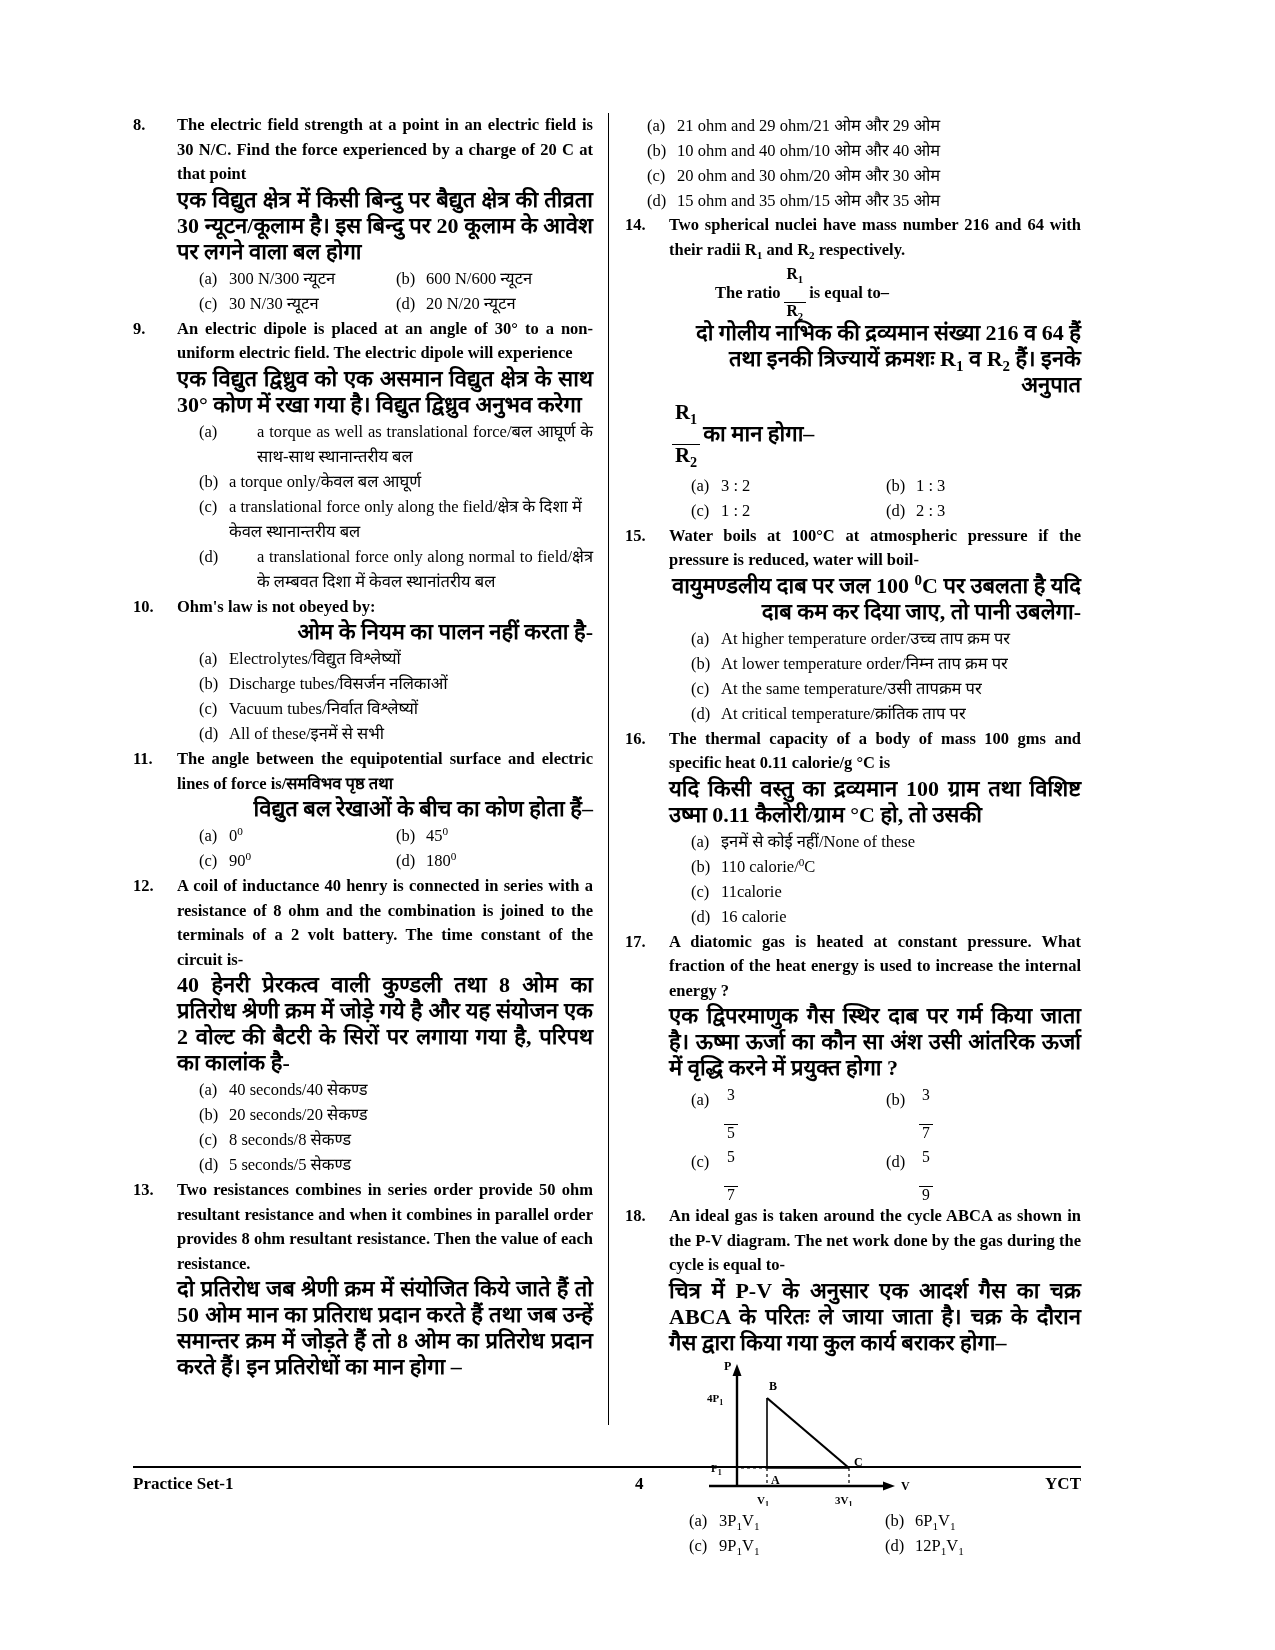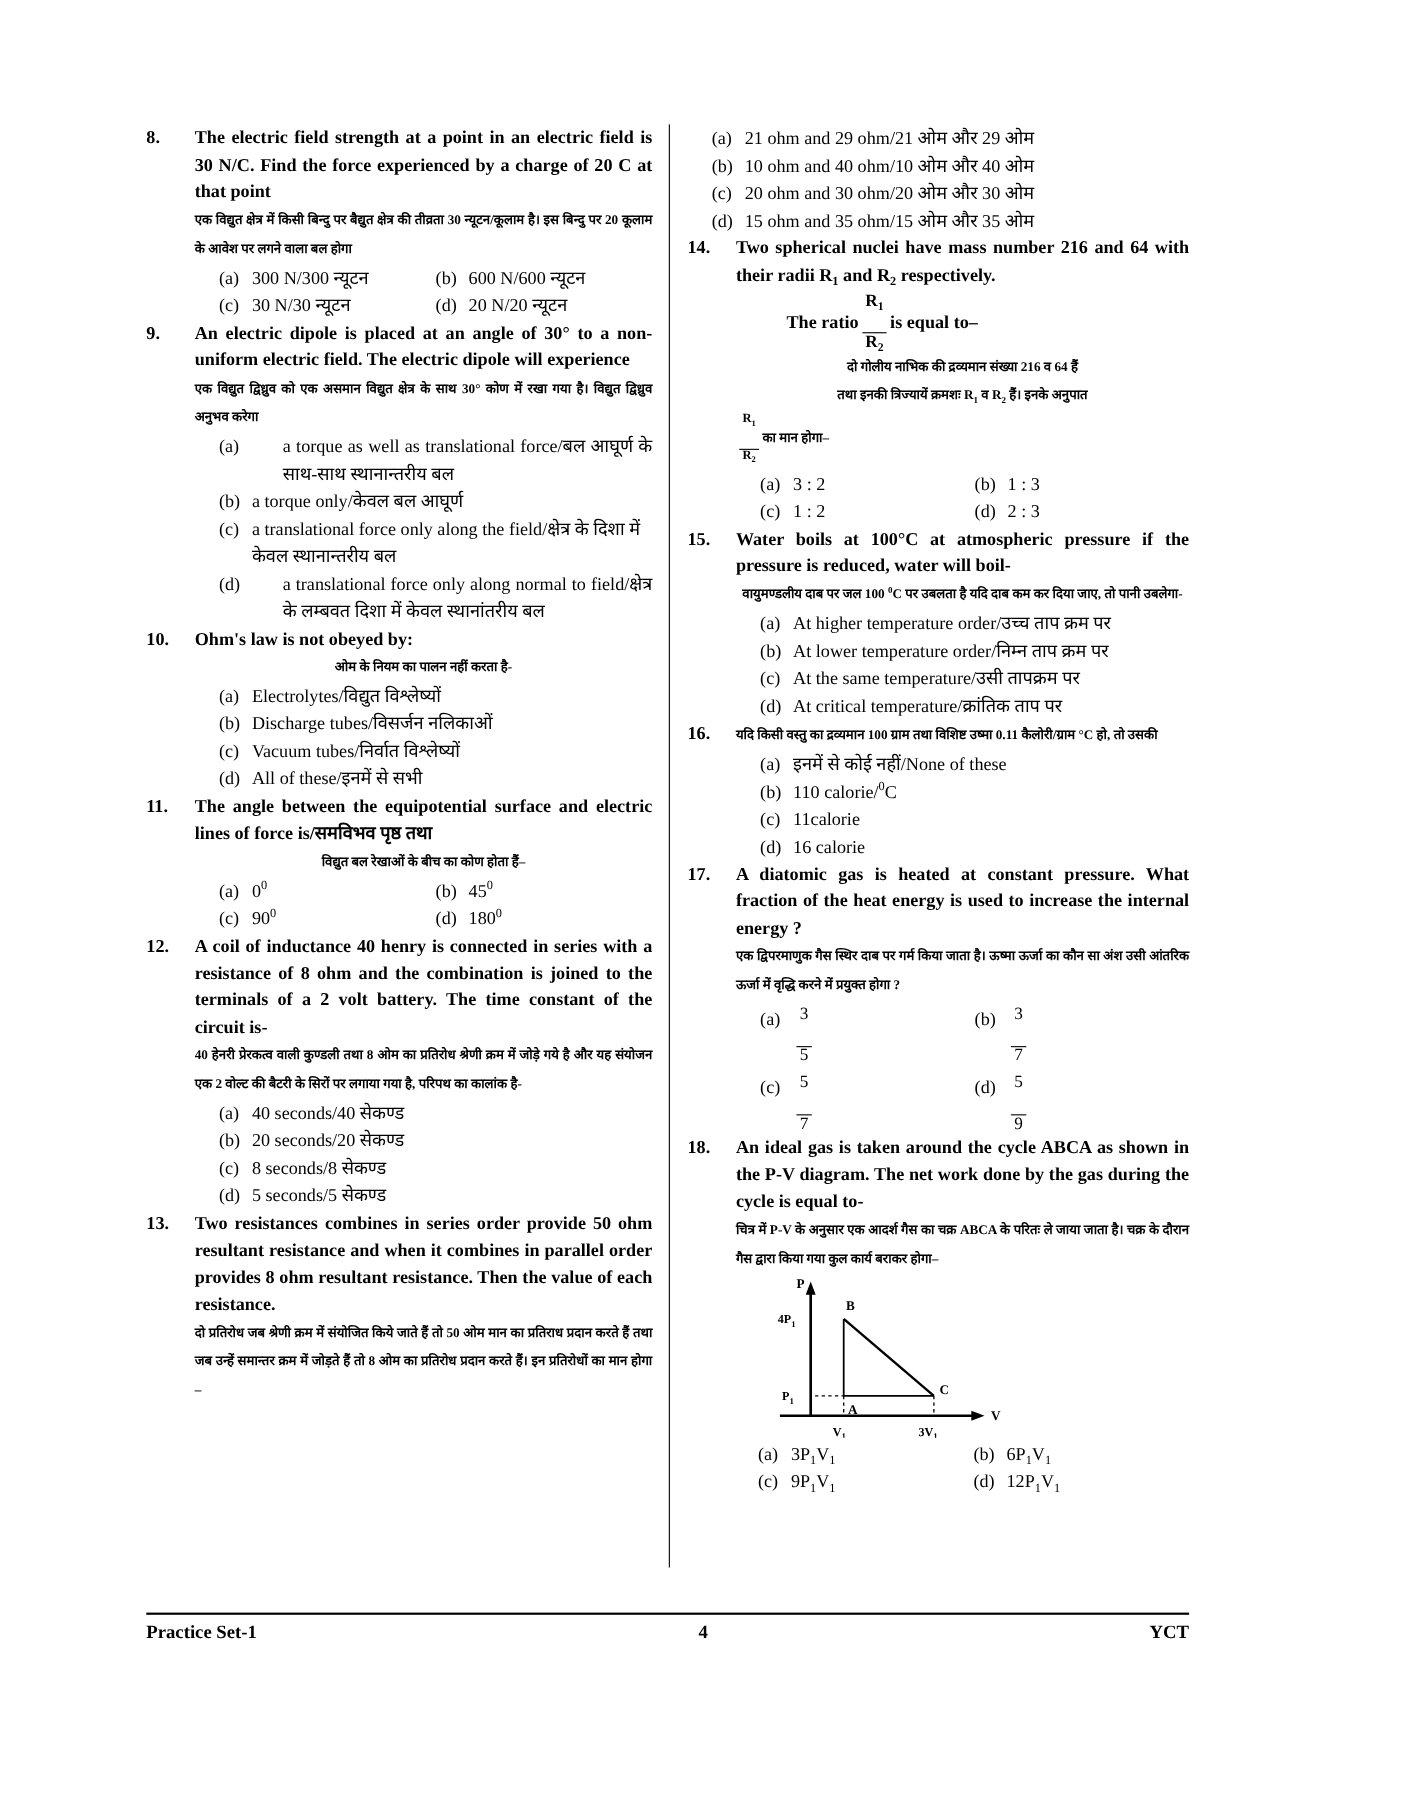--- a/index.html
+++ b/index.html
@@ -66,25 +66,25 @@
   .stmt {
     font-weight: bold;
     font-size: 16.5px;
     line-height: 24.5px;
     text-align: justify;
     text-justify: inter-word;
   }
   .stmt.nojust { text-align: left; }
   .hin {
     font-weight: bold;
-    font-size: 12px;
+    font-size: 22px;
     line-height: 26px;
     text-align: justify;
   }
-  .hin.nojust { text-align: center; }
+  .hin.nojust { text-align: right; }
 
   
   .opts {
     margin-top: 1px;
     padding-left: 22px;
   }
   .opt-row {
     display: flex;
   }
   .opt-row > .opt { width: 50%; box-sizing: border-box; }
@@ -402,20 +402,21 @@
               <span class="lab">(d)</span>
               <span class="otxt">At critical temperature/क्रांतिक ताप पर</span>
             </div>
           </div>
         </div>
       </div>
 
       <div class="q">
         <div class="qnum">16.</div>
         <div class="qbody">
+          <div class="stmt">The thermal capacity of a body of mass 100 gms and specific heat 0.11 calorie/g °C is</div>
           <div class="hin">यदि किसी वस्तु का द्रव्यमान 100 ग्राम तथा विशिष्ट उष्मा 0.11 कैलोरी/ग्राम °C हो, तो उसकी</div>
           <div class="opts">
             <div class="opt opt-full">
               <span class="lab">(a)</span>
               <span class="otxt">इनमें से कोई नहीं/None of these</span>
             </div>
             <div class="opt opt-full">
               <span class="lab">(b)</span>
               <span class="otxt"><span>110 calorie/</span><sup>0</sup><span>C</span></span>
             </div>

